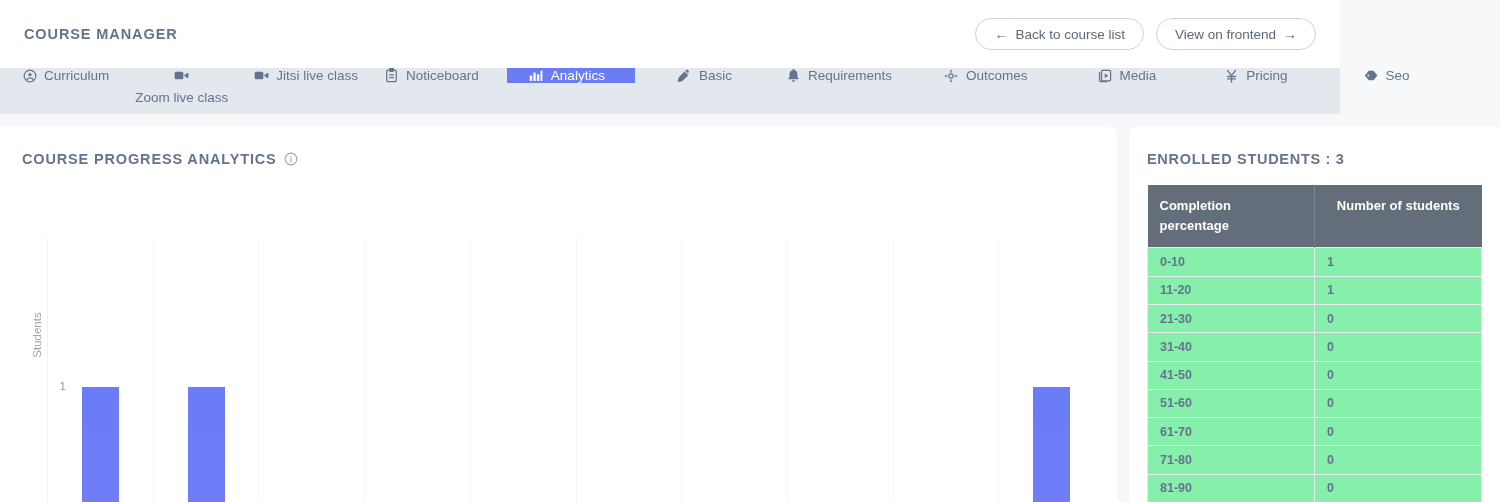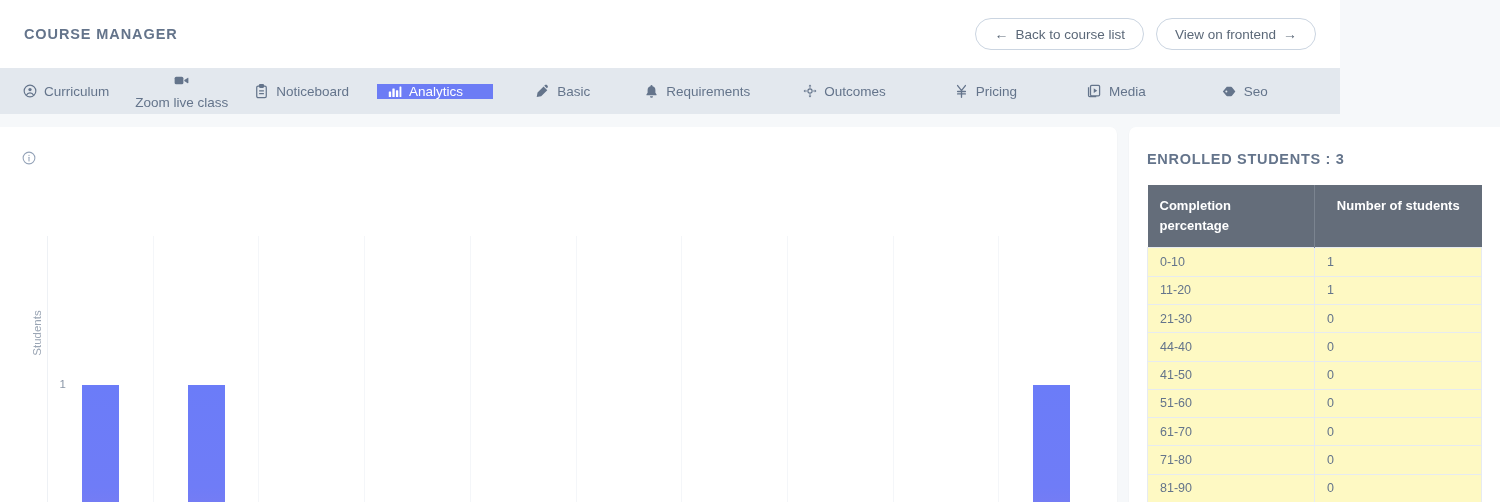--- a/index.html
+++ b/index.html
@@ -43,21 +43,21 @@
     cursor: pointer;
     white-space: nowrap;
   }
   .pill-btn .arrow { font-size: 14px; line-height: 1; }
 
   
   .tabbar {
     height: 46px;
     background: #e3e8ee;
     display: flex;
-    align-items: center;
+    align-items: flex-start;
     font-size: 13.5px;
   }
   .tab {
     display: flex;
     align-items: center;
     gap: 7px;
     color: #64748b;
     padding: 0 10px;
     cursor: pointer;
     white-space: nowrap;
@@ -74,21 +74,21 @@
   .tab.active {
     background: #6c7cf5;
     color: #ffffff;
     font-weight: 400;
   }
   
   .tab[data-idx="0"] { padding-left: 22px; padding-right: 16px; }
   .tab[data-idx="1"] { padding-right: 16px; flex-direction: column; }
   .tab[data-idx="2"] { padding-right: 16px; }
   .tab[data-idx="3"] { padding-right: 28px; }
-  .tab[data-idx="4"] { padding-left: 10px; padding-right: 30px; }
+  .tab[data-idx="4"] { padding-left: 22px; padding-right: 30px; }
   .tab[data-idx="5"] { padding-left: 42px; padding-right: 26px; }
   .tab[data-idx="6"] { padding-left: 28px; padding-right: 26px; }
   .tab[data-idx="7"] { padding-left: 26px; padding-right: 26px; }
   .tab[data-idx="8"] { padding-left: 42px; padding-right: 26px; }
   .tab[data-idx="9"] { padding-left: 44px; padding-right: 26px; }
   .tab[data-idx="10"] { padding-left: 50px; padding-right: 26px; }
   .tab[data-idx="11"] { padding-left: 52px; padding-right: 26px; }
 
   
   .body-area {
@@ -199,22 +199,23 @@
     vertical-align: top;
     line-height: 1.55;
     border-right: 1px solid #7b8490;
     width: 50%;
   }
   table.students thead th:last-child { border-right: none; text-align: center; }
   table.students tbody td {
     color: #64748b;
     padding: 4.6px 12px;
     border: 1px solid #e7ebf0;
-    background: #fef9c3;
+    background: #86efac;
     line-height: 1.45;
+    font-weight: bold;
   }
 </style>
 </head>
 <body>
 
 <div class="app">
 
   <div class="header">
     <div class="header-title">COURSE MANAGER</div>
     <div class="header-actions">
@@ -245,20 +246,29 @@
     <div class="tab" data-idx="1">
       <span class="ticon">
         <svg width="15" height="13" viewBox="0 0 24 20" fill="currentColor">
             <rect x="1" y="4" width="14" height="12" rx="2.5"></rect>
             <path d="M16.5 9.2l5.3-3.4c.5-.3 1.2 0 1.2.6v7.2c0 .6-.7 1-1.2.6l-5.3-3.4z"></path>
           </svg>
       </span>
       <span>Zoom live class</span>
     </div>
 
+    <div class="tab" data-idx="2">
+      <span class="ticon">
+        <svg width="15" height="13" viewBox="0 0 24 20" fill="currentColor">
+            <rect x="1" y="4" width="14" height="12" rx="2.5"></rect>
+            <path d="M16.5 9.2l5.3-3.4c.5-.3 1.2 0 1.2.6v7.2c0 .6-.7 1-1.2.6l-5.3-3.4z"></path>
+          </svg>
+      </span>
+      <span>Jitsi live class</span>
+    </div>
 
     <div class="tab" data-idx="3">
       <span class="ticon">
         <svg width="13" height="15" viewBox="0 0 18 22" fill="none" stroke="currentColor" stroke-width="1.8">
             <rect x="2" y="3" width="14" height="17" rx="2"></rect>
             <rect x="6" y="1" width="6" height="4" rx="1.2" fill="currentColor"></rect>
             <path d="M5.5 10h7M5.5 14h7"></path>
           </svg>
       </span>
       <span>Noticeboard</span>
@@ -299,60 +309,61 @@
       <span class="ticon">
         <svg width="14" height="14" viewBox="0 0 20 20" fill="none" stroke="currentColor" stroke-width="1.6">
             <circle cx="10" cy="10" r="3"></circle>
             <path d="M10 .8l2 2.4h-4zM10 19.2l2-2.4h-4zM.8 10l2.4-2v4zM19.2 10l-2.4-2v4z" fill="currentColor" stroke="none"></path>
             <path d="M10 3.2v2.2M10 14.6v2.2M3.2 10h2.2M14.6 10h2.2"></path>
           </svg>
       </span>
       <span>Outcomes</span>
     </div>
 
-    <div class="tab" data-idx="8">
-      <span class="ticon">
-        <svg width="13" height="14" viewBox="0 0 16 18" fill="none" stroke="currentColor" stroke-width="1.7" stroke-linecap="round">
-            <path d="M3 2l5 6.4L13 2M3 9.6h10M3 12.8h10M8 8.6V17"></path>
-          </svg>
-      </span>
-      <span>Pricing</span>
-    </div>
-
     <div class="tab" data-idx="9">
       <span class="ticon">
         <svg width="14" height="14" viewBox="0 0 20 20" fill="none" stroke="currentColor" stroke-width="1.8">
             <rect x="5" y="2" width="13" height="15" rx="1.6"></rect>
             <path d="M2.2 4.6v11.8A1.6 1.6 0 003.8 18h9.4"></path>
             <path d="M9.6 6.2v6.6l5-3.3z" fill="currentColor" stroke="none"></path>
           </svg>
       </span>
       <span>Media</span>
     </div>
 
+    <div class="tab" data-idx="8">
+      <span class="ticon">
+        <svg width="13" height="14" viewBox="0 0 16 18" fill="none" stroke="currentColor" stroke-width="1.7" stroke-linecap="round">
+            <path d="M3 2l5 6.4L13 2M3 9.6h10M3 12.8h10M8 8.6V17"></path>
+          </svg>
+      </span>
+      <span>Pricing</span>
+    </div>
+
     <div class="tab" data-idx="10">
       <span class="ticon">
         <svg width="15" height="13" viewBox="0 0 22 16" fill="currentColor">
             <path d="M1.2 8l5.2-6.2c.3-.4.8-.6 1.3-.6h5.6c.6 0 1 .3 1.3.7L19.6 8l-5 6.1c-.3.4-.7.7-1.3.7H7.7c-.5 0-1-.2-1.3-.6L1.2 8z"></path>
             <circle cx="6.4" cy="8" r="1.5" fill="#e3e8ee"></circle>
           </svg>
       </span>
       <span>Seo</span>
     </div>
 
     <div class="tab" data-idx="11">
       
       
     </div>
   </div>
 
   <div class="body-area">
 
     <div class="card card-chart">
       <div class="card-title">
+        <span>COURSE PROGRESS ANALYTICS</span>
         <span class="info-icon">
           <svg width="14" height="14" viewBox="0 0 20 20" fill="none" stroke="currentColor" stroke-width="1.5">
               <circle cx="10" cy="10" r="8.4"></circle>
               <path d="M10 9v5.2" stroke-linecap="round"></path>
               <circle cx="10" cy="6.2" r="0.95" fill="currentColor" stroke="none"></circle>
             </svg>
         </span>
       </div>
 
       <div class="chart-wrap">
@@ -400,21 +411,21 @@
               </tr>
               <tr>
                 <td>11-20</td>
                 <td>1</td>
               </tr>
               <tr>
                 <td>21-30</td>
                 <td>0</td>
               </tr>
               <tr>
-                <td>44-40</td>
+                <td>31-40</td>
                 <td>0</td>
               </tr>
               <tr>
                 <td>41-50</td>
                 <td>0</td>
               </tr>
               <tr>
                 <td>51-60</td>
                 <td>0</td>
               </tr>

